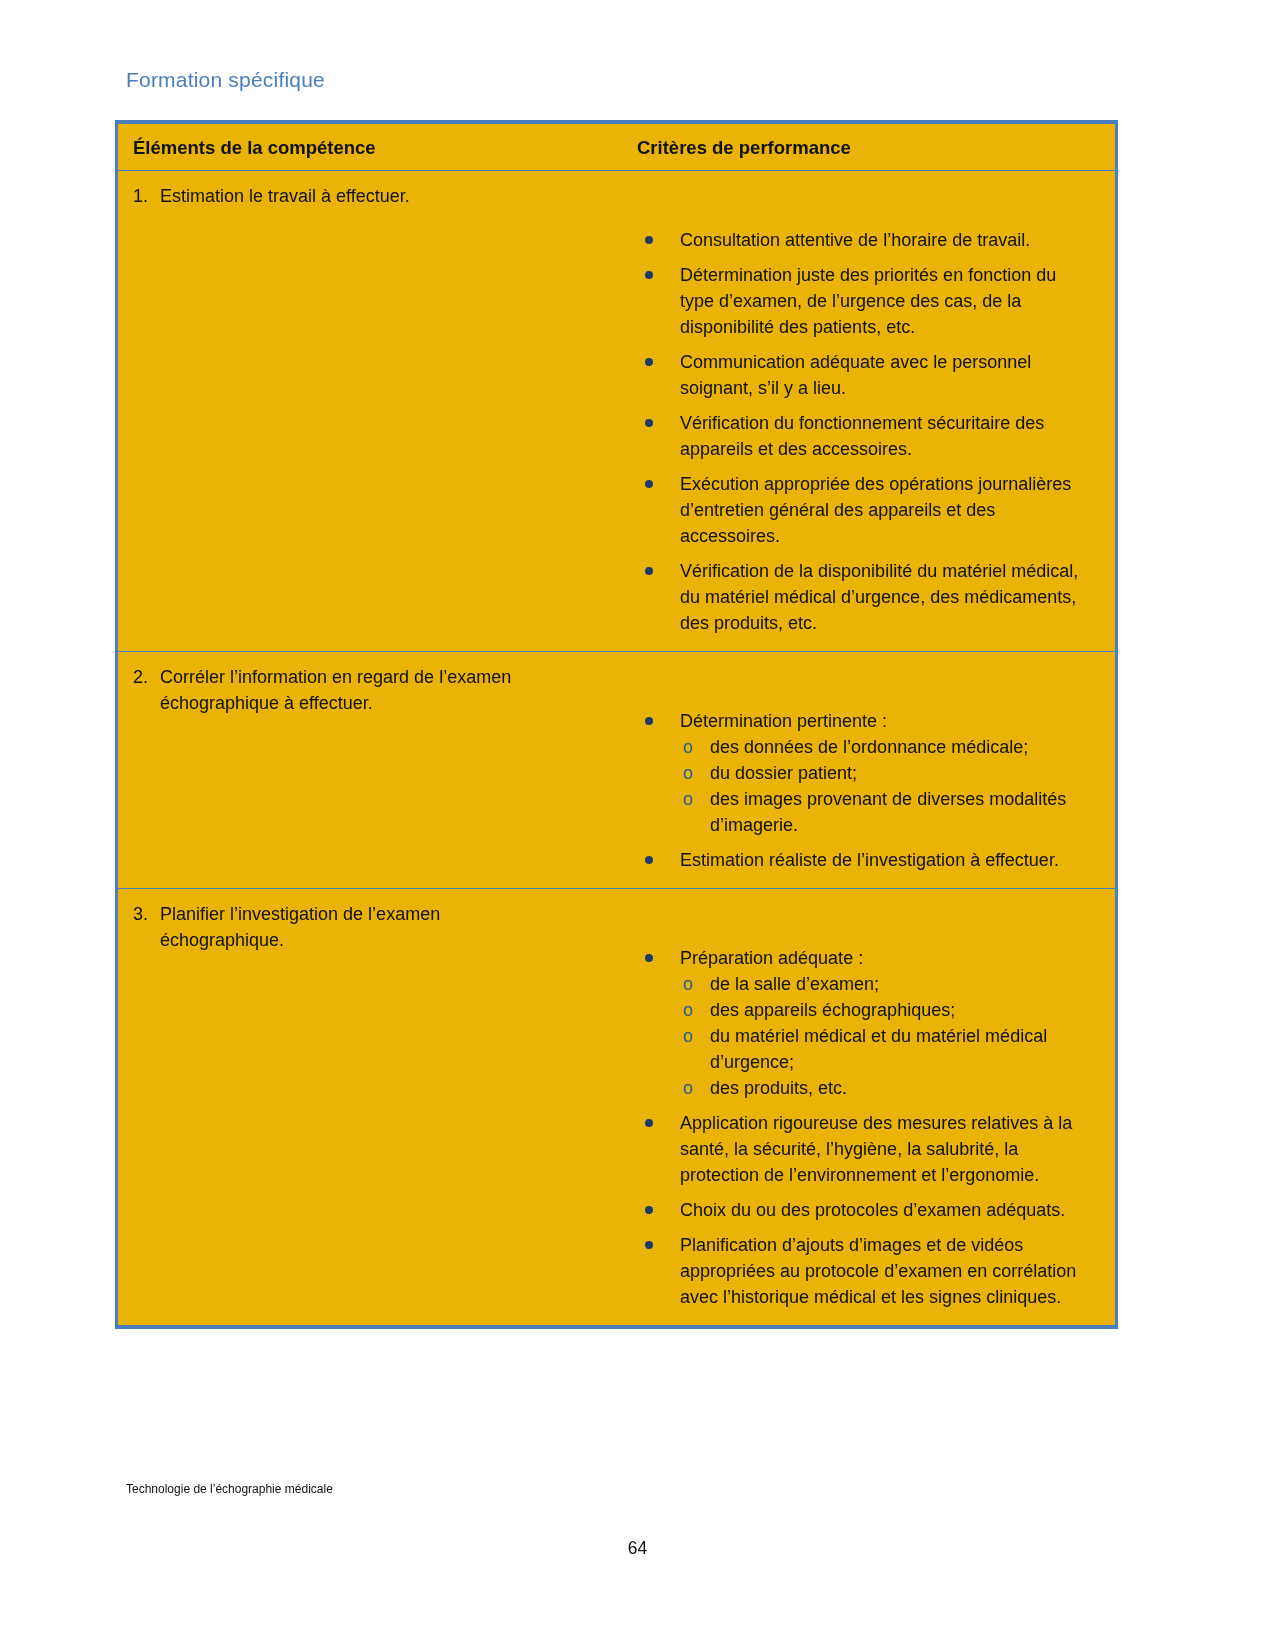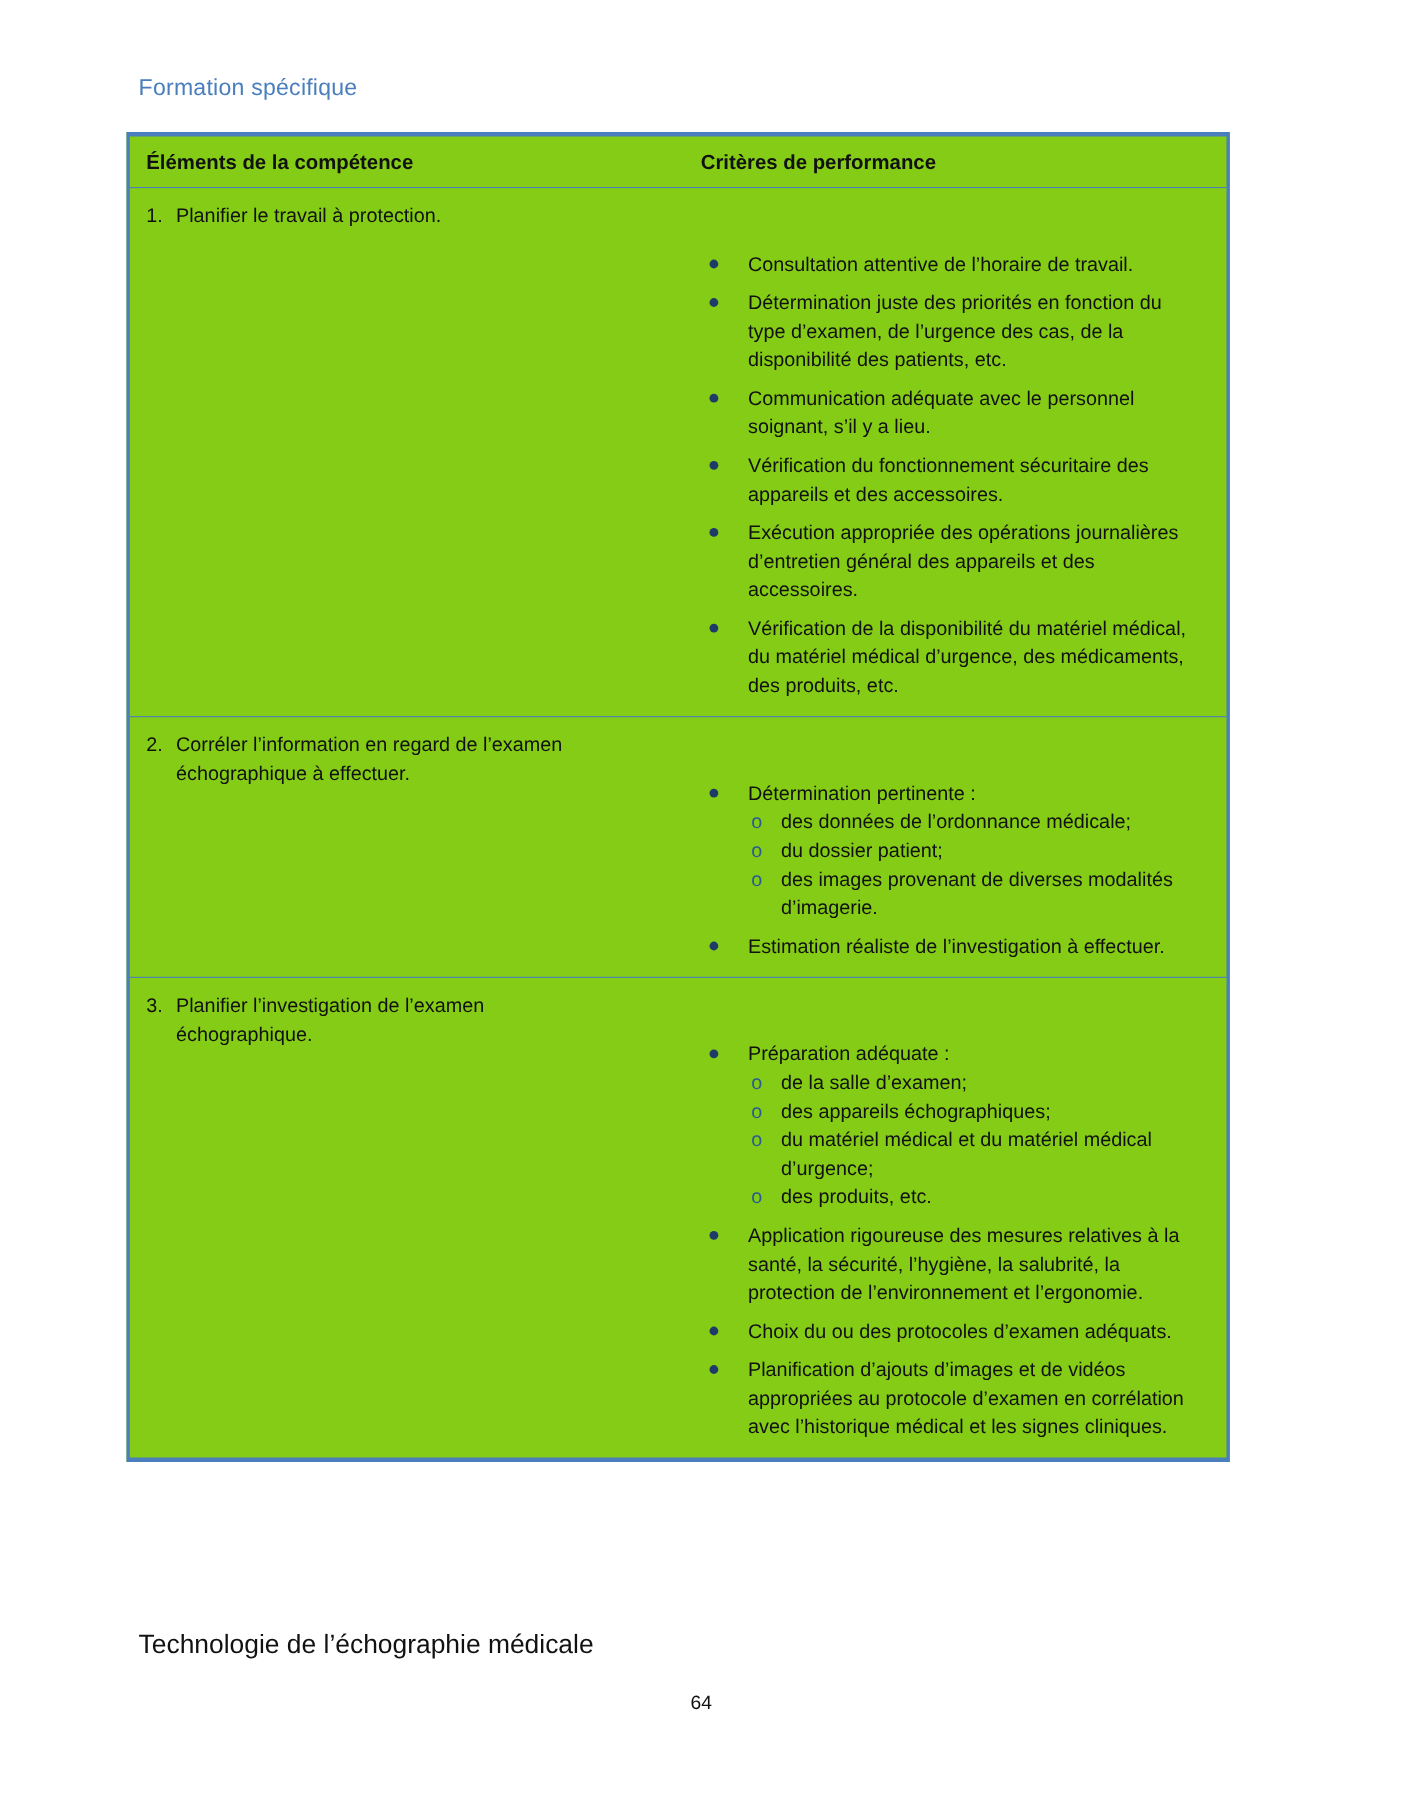--- a/index.html
+++ b/index.html
@@ -5,21 +5,21 @@
   * { margin:0; padding:0; box-sizing:border-box; }
   html,body { width:1275px; height:1650px; background:#ffffff; overflow:hidden;
     font-family:"Liberation Sans", sans-serif; color:#111; }
   .page { position:relative; width:1124px; height:1650px; }
 
   .page-title { position:absolute; left:126px; top:68px; font-size:21px;
     color:#4a7ebc; letter-spacing:0.2px; }
 
   .comp-table { position:absolute; left:115px; top:120px; width:1003px;
     border:3px solid #4a7ebc; border-top-width:4px; border-bottom-width:4px;
-    background:#84cc16; }
+    background:#eab308; }
 
   .thead { display:flex; border-bottom:1px solid #4a7ebc; }
   .h1 { width:505px; padding:13px 20px 11px 15px; font-size:18.5px; font-weight:bold; }
   .h2 { flex:1; padding:13px 8px 11px 14px; font-size:18.5px; font-weight:bold; }
 
   .trow { display:flex; }
   .trow + .trow { border-top:1px solid #4a7ebc; }
 
   .c1 { width:505px; padding:12px 40px 14px 15px; }
   .elem { display:flex; font-size:18px; line-height:26px; }
@@ -34,42 +34,42 @@
   .bullet i { display:block; width:8px; height:8px; border-radius:50%;
     background:#1f3a68; }
   .crit-body { font-size:18px; line-height:26px; max-width:402px; }
 
   .subs { display:flex; flex-direction:column; }
   .sub-item { display:flex; }
   .sub-marker { flex:none; width:30px; padding-left:3px; color:#2a5c94;
     font-size:18px; line-height:26px; }
   .sub-text { font-size:18px; line-height:26px; max-width:370px; }
 
-  .footer-title { position:absolute; left:126px; top:1482px; font-size:24px; }
+  .footer-title { position:absolute; left:126px; top:1482px; font-size:12px; }
   .page-number { position:absolute; left:0; top:1538px; width:1275px;
     text-align:center; font-size:17.5px; }
 </style>
 </head>
 <body>
 
 <div class="page">
 
   <div class="page-title">Formation spécifique</div>
 
   <div class="comp-table">
     <div class="thead">
       <div class="h1">Éléments de la compétence</div>
       <div class="h2">Critères de performance</div>
     </div>
     <div id="tbody">
   <div class="trow">
     <div class="c1">
       <div class="elem">
         <span class="num">1.</span>
-        <span class="elem-text">Planifier le travail à protection.</span>
+        <span class="elem-text">Estimation le travail à effectuer.</span>
       </div>
     </div>
     <div class="c2">
       <div class="criteria">
   <div class="crit-item">
     <span class="bullet">
                   <i></i>
                 </span>
     <div class="crit-body">
       <span class="crit-text">Consultation attentive de l’horaire de travail.</span>

